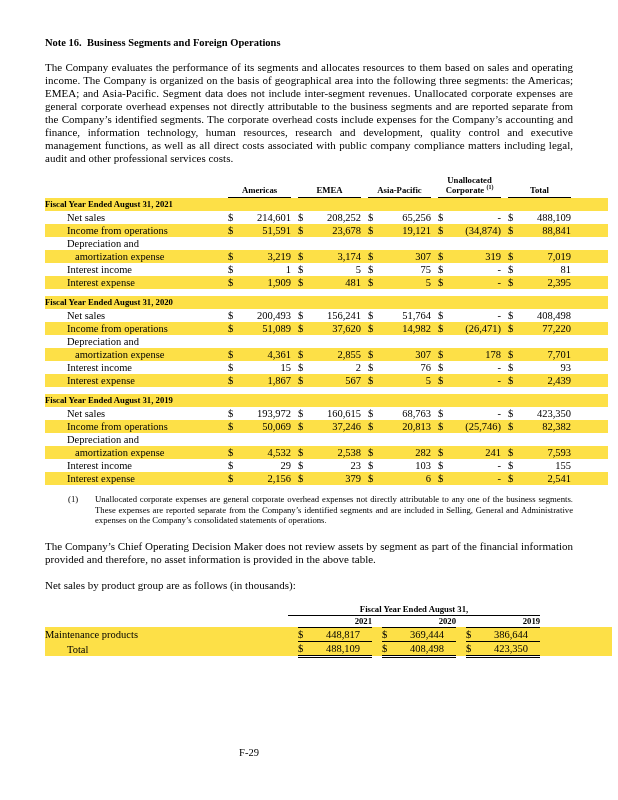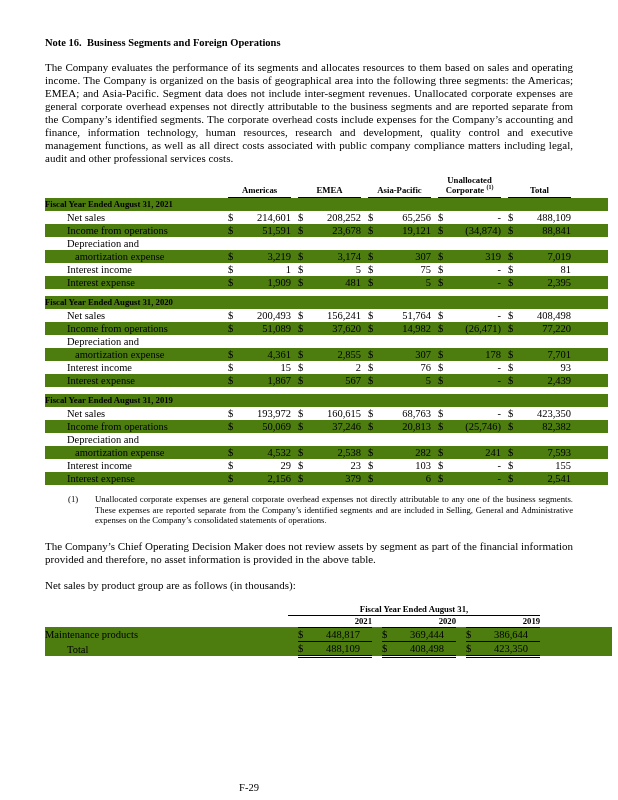--- a/index.html
+++ b/index.html
@@ -9,21 +9,21 @@
     font-family:"Liberation Serif", serif; color:#000;
   }
   .page { padding:37px 25px 0 45px; }
   .note-title { font-size:10.5px; font-weight:bold; margin-bottom:13px; white-space:pre-wrap; }
   .para { font-size:11px; line-height:13px; text-align:justify; width:528px; }
   .p2 { margin-top:14px; }
   .p3 { margin-top:13px; }
 
   table { border-collapse:collapse; table-layout:fixed; }
   td, th { padding:0; font-weight:normal; vertical-align:bottom; line-height:13px; font-size:10.5px; }
-  .hl { background:#4d7c0f; }
+  .hl { background:#fde047; }
 
   
   .seg { width:563px; margin-top:10px; }
   .seg .ch { font-size:8.7px; font-weight:bold; text-align:center; border-bottom:1px solid #000; line-height:10px; padding-bottom:2px; }
   .seg .fy, .prod .fy { font-size:8.7px; font-weight:bold; }
   .seg .lbl { padding-left:22px; }
   .seg .lbl2 { padding-left:30px;margin-top:36px; }
   .dollar { text-align:left; }
   .val { text-align:right; }
   .spacer td { height:7px; line-height:7px; }
@@ -35,21 +35,21 @@
   .fn .tx { flex:1; text-align:justify; }
 
   
   .prod { width:567px; margin-top:12px; }
   .prod .span-hdr { font-size:8.7px; font-weight:bold; text-align:center; border-bottom:1px solid #000; line-height:11px; }
   .prod .yr { font-size:8.7px; font-weight:bold; text-align:right; border-bottom:1px solid #000; line-height:11px; }
   .prod .val { padding-right:12px; }
   .prod .plbl-total { padding-left:22px; }
   .prod tr.total-line td.dollar, .prod tr.total-line td.val { border-top:1px solid #000; border-bottom:3px double #000; }
 
-  .page-footer { position:absolute; top:782px; left:0; width:498px; text-align:center; font-size:10.5px; }
+  .page-footer { position:absolute; top:747px; left:0; width:498px; text-align:center; font-size:10.5px; }
 </style>
 </head>
 <body>
 
 <div class="page">
 
   <div class="note-title">Note 16.  Business Segments and Foreign Operations</div>
 
   <div class="para">The Company evaluates the performance of its segments and allocates resources to them based on sales and operating income. The Company is organized on the basis of geographical area into the following three segments: the Americas; EMEA; and Asia-Pacific. Segment data does not include inter-segment revenues. Unallocated corporate expenses are general corporate overhead expenses not directly attributable to the business segments and are reported separate from the Company’s identified segments. The corporate overhead costs include expenses for the Company’s accounting and finance, information technology, human resources, research and development, quality control and executive management functions, as well as all direct costs associated with public company compliance matters including legal, audit and other professional services costs.</div>
 

